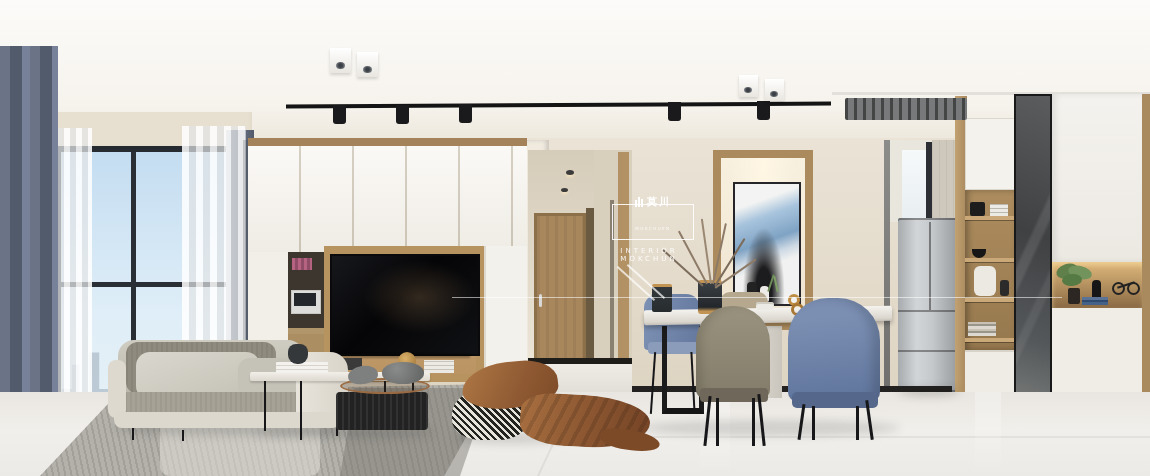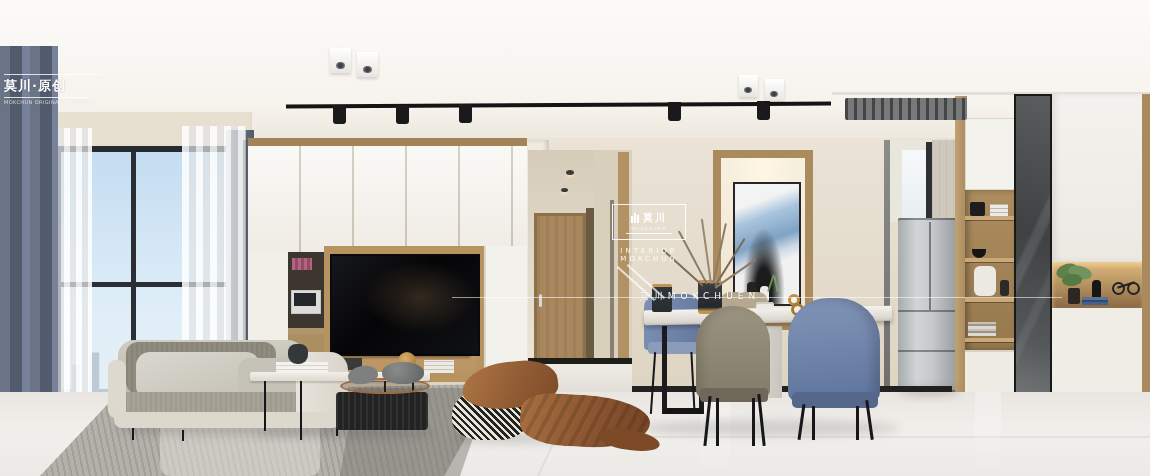--- a/index.html
+++ b/index.html
@@ -209,37 +209,31 @@
   <div class="leg" style="left:760px;top:394px;width:3px;height:52px;transform:rotate(-6deg);"></div>
   <div class="leg" style="left:716px;top:398px;width:3px;height:48px;"></div>
   <div class="leg" style="left:752px;top:398px;width:3px;height:48px;"></div>
   <div class="a" style="left:788px;top:298px;width:92px;height:104px;border-radius:40px 42px 10px 10px;background:linear-gradient(175deg,#7b8fb3 20%,#5f749b);box-shadow:inset -8px 0 10px rgba(0,0,0,.15);"></div>
   <div class="a" style="left:792px;top:392px;width:86px;height:16px;border-radius:5px;background:#55688c;"></div>
   <div class="leg" style="left:800px;top:404px;width:3px;height:36px;transform:rotate(8deg);"></div>
   <div class="leg" style="left:868px;top:400px;width:3px;height:40px;transform:rotate(-8deg);"></div>
   <div class="leg" style="left:812px;top:406px;width:3px;height:34px;"></div>
   <div class="leg" style="left:856px;top:406px;width:3px;height:34px;"></div>
 
-  <div class="a wm" style="left:4px;top:74px;width:96px;border-top:1px solid rgba(255,255,255,.8);padding-top:2px;text-shadow:0 0 2px rgba(0,0,0,.25);">
-    <div style="font-size:13px;font-weight:bold;letter-spacing:1px;">莫川·原创</div>
-    <div style="width:84px;height:1px;background:rgba(255,255,255,.8);margin:2px 0 1px;"></div>
-    <div style="font-size:5px;letter-spacing:.4px;opacity:.75;">MOKCHUN ORIGINALITY DESIGN</div>
-  </div>
-
-  <div class="a wm" style="left:612px;top:204px;width:74px;height:36px;border:1px solid rgba(255,255,255,.9);box-sizing:border-box;display:flex;flex-direction:column;align-items:center;justify-content:center;gap:1px;">
+
+  <div class="a wm" style="left:612px;top:204px;width:82px;height:36px;border:1px solid rgba(255,255,255,.9);box-sizing:border-box;display:flex;flex-direction:column;align-items:center;justify-content:center;gap:17px;">
     <div style="display:flex;align-items:center;gap:4px;">
       <span style="display:inline-flex;align-items:flex-end;gap:1px;">
         <i style="display:block;width:2px;height:7px;background:#fff;"></i>
         <i style="display:block;width:2px;height:10px;background:#fff;"></i>
         <i style="display:block;width:2px;height:8px;background:#fff;"></i>
       </span>
       <span style="font-size:10px;font-weight:bold;letter-spacing:2px;">莫川</span>
     </div>
     <div style="font-size:4px;letter-spacing:1.5px;opacity:.85;">MOKCHUEN</div>
     <div style="width:46px;height:1px;background:rgba(255,255,255,.85);margin-top:1px;"></div>
   </div>
   <div class="a wm" style="left:594px;top:247px;width:110px;text-align:center;font-size:7px;letter-spacing:3px;opacity:.9;">INTERIOR MOKCHUN</div>
   <div class="a wm-line" style="left:618px;top:266px;width:50px;height:1.5px;transform:rotate(42deg);transform-origin:0 0;"></div>
   <div class="a wm-line" style="left:628px;top:264px;width:50px;height:1.5px;transform:rotate(42deg);transform-origin:0 0;"></div>
   <div class="a wm-line" style="left:452px;top:297px;width:610px;height:1px;opacity:.8;"></div>
-  <div class="a wm" style="left:560px;top:290px;width:280px;text-align:center;font-size:9px;letter-spacing:5px;opacity:.95;text-shadow:0 0 2px rgba(0,0,0,.2);">莫川MOKCHUEN</div>
 
 </div>
 
 </body></html>

